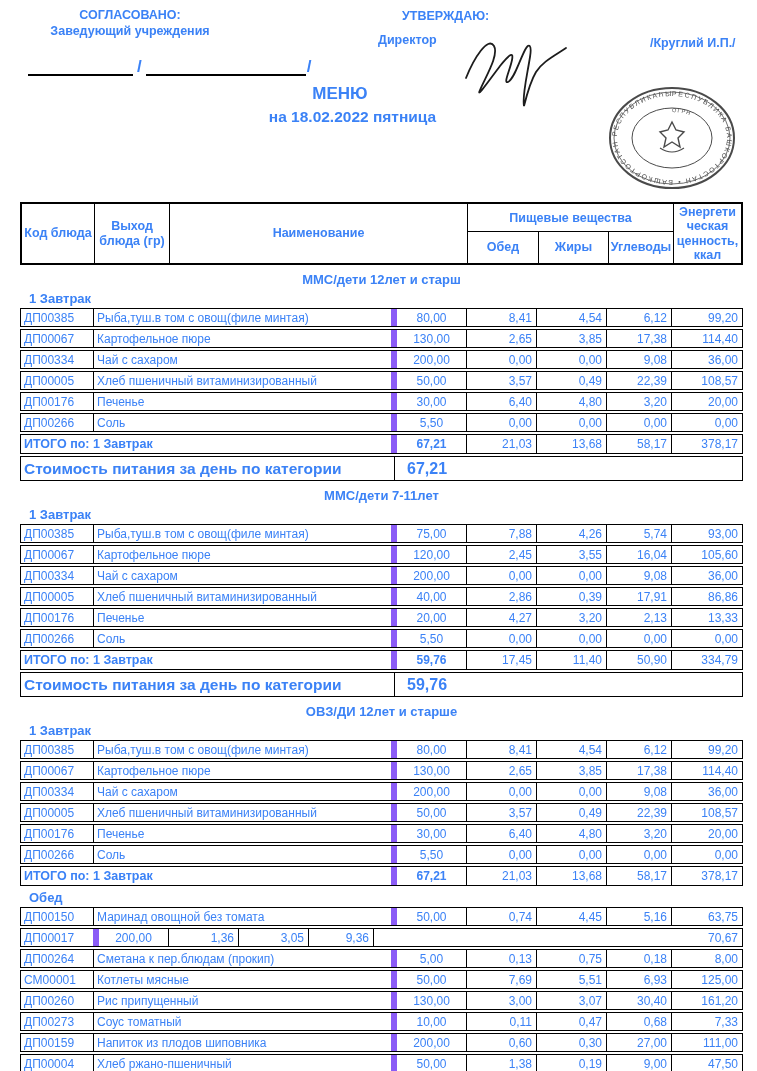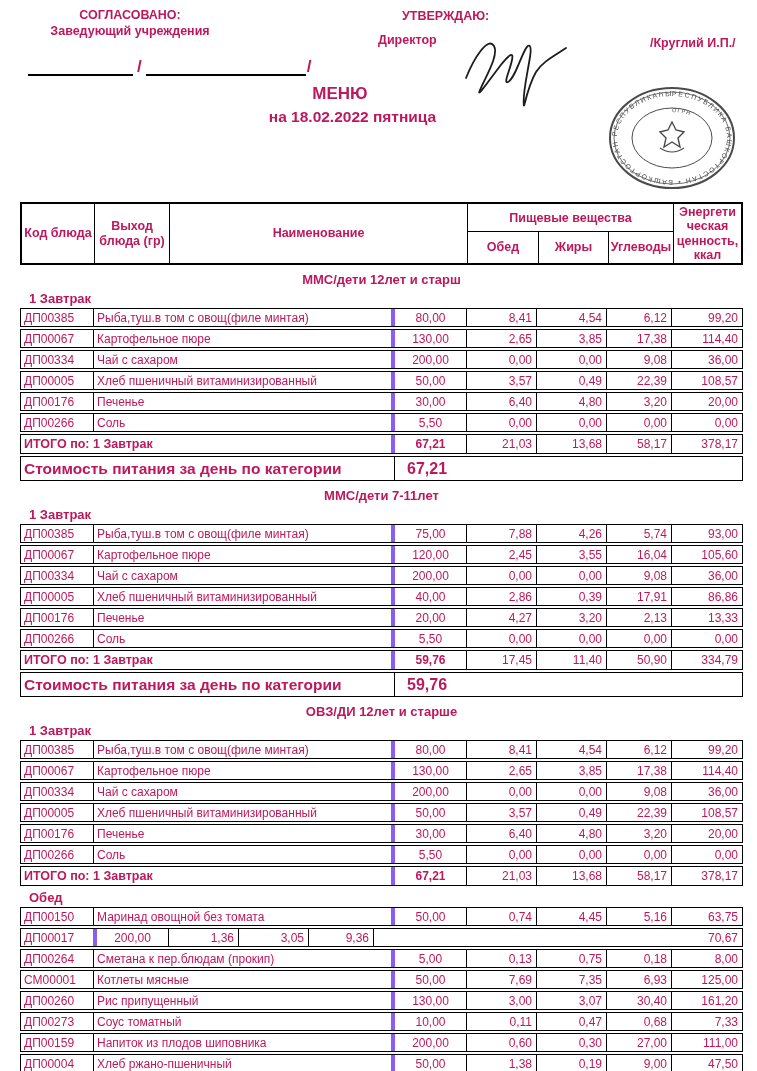--- a/index.html
+++ b/index.html
@@ -1,16 +1,16 @@
 <!DOCTYPE html>
 <html lang="ru"><head>
 <meta charset="utf-8">
 <style>
   html,body{margin:0;padding:0;background:#fff;}
-  .page{position:relative;width:757px;height:1071px;background:#fff;color:#be185d;
+  .page{position:relative;width:757px;height:1071px;background:#fff;color:#3b82f6;
         font-family:"Liberation Sans",sans-serif;overflow:hidden;}
 
   
   .agreed{position:absolute;left:30px;top:8px;width:200px;text-align:center;
           font-weight:bold;font-size:12.5px;line-height:1.25;}
   .approve-label{position:absolute;left:402px;top:9px;font-weight:bold;font-size:12.5px;}
   .approve-role{position:absolute;left:378px;top:33px;font-weight:bold;font-size:12.5px;}
   .approver-name{position:absolute;left:650px;top:36px;font-weight:bold;font-size:12.5px;}
   .sig-row{position:absolute;left:28px;top:56px;display:flex;align-items:flex-end;height:20px;}
   .uline{display:inline-block;border-bottom:2px solid #000;height:18px;}
@@ -45,21 +45,21 @@
   .th.col-energy{flex:1;border-left:1px solid #000;padding:0 1px;}
 
   .category-title{margin-top:7px;width:723px;text-align:center;font-weight:bold;font-size:13px;}
   .meal-label{margin:4px 0 1px 9px;font-weight:bold;font-size:13px;}
 
   .row{display:flex;width:723px;box-sizing:border-box;border:1px solid #000;margin-top:2px;
        height:19px;font-size:12px;background:#fff;}
   .c{box-sizing:border-box;display:flex;align-items:center;overflow:hidden;white-space:nowrap;}
   .c-code{width:72px;padding-left:3px;}
   .c-name{width:298px;border-left:1px solid #000;padding-left:3px;}
-  .c-out{width:75px;border-left:4px solid #8b5cf6;justify-content:center;}
+  .c-out{width:75px;border-left:6px solid #8b5cf6;justify-content:center;}
   .c-p{width:70px;border-left:1px solid #000;justify-content:flex-end;padding-right:4px;}
   .c-f{width:70px;border-left:1px solid #000;justify-content:flex-end;padding-right:4px;}
   .c-c{width:65px;border-left:1px solid #000;justify-content:flex-end;padding-right:4px;}
   .c-e{flex:1;border-left:1px solid #000;justify-content:flex-end;padding-right:4px;}
   .total-row{height:20px;}
   .t-label{width:370px;font-weight:bold;padding-left:3px;font-size:12.5px;}
   .total-row .c-out{font-weight:bold;}
   .cost-row{display:flex;width:723px;box-sizing:border-box;border:1px solid #000;margin-top:2px;
             height:25px;}
   .cost-label{box-sizing:border-box;width:373px;display:flex;align-items:center;
@@ -404,21 +404,21 @@
       <div class="c c-f">0,75</div>
       <div class="c c-c">0,18</div>
       <div class="c c-e">8,00</div>
     </div>
 
     <div class="row item-row">
       <div class="c c-code">СМ00001</div>
       <div class="c c-name">Котлеты мясные</div>
       <div class="c c-out">50,00</div>
       <div class="c c-p">7,69</div>
-      <div class="c c-f">7,35</div>
+      <div class="c c-f">5,51</div>
       <div class="c c-c">6,93</div>
       <div class="c c-e">125,00</div>
     </div>
 
     <div class="row item-row">
       <div class="c c-code">ДП00260</div>
       <div class="c c-name">Рис припущенный</div>
       <div class="c c-out">130,00</div>
       <div class="c c-p">3,00</div>
       <div class="c c-f">3,07</div>

